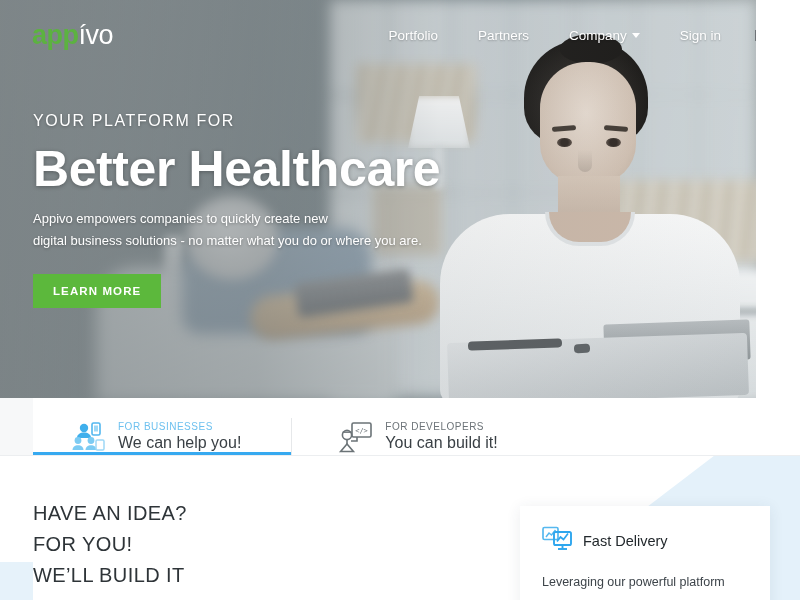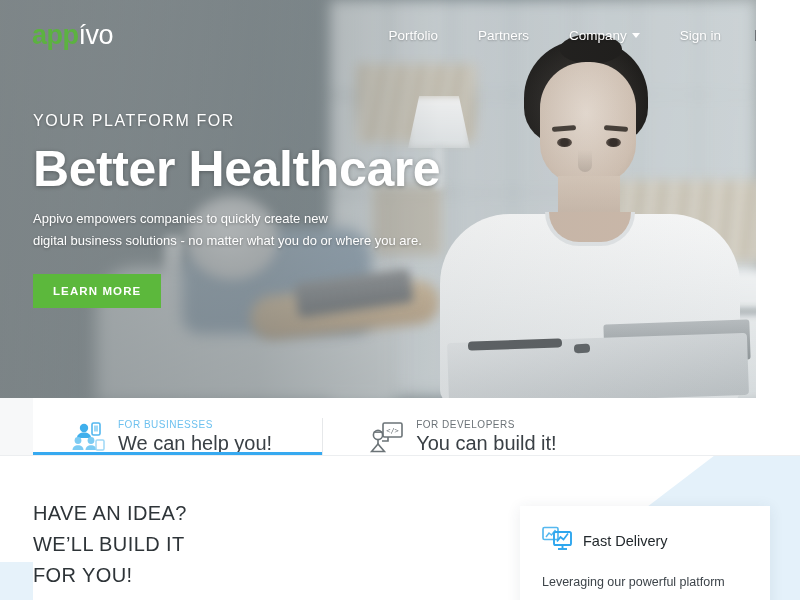--- a/index.html
+++ b/index.html
@@ -276,21 +276,21 @@
   .tab.first { padding-left:38px; padding-right:50px; }
   .tab.mid { margin-left:28px; padding-right:56px; }
   .tab.last { margin-left:24px; }
   .tab-icon { width:34px; height:32px; flex:0 0 34px; }
   .tab-txt { display:flex; flex-direction:column; gap:2px; }
   .tab-kicker {
     font-size:10px; letter-spacing:.5px; font-weight:400;
   }
   .tab-kicker.blue { color:#6ec1ef; }
   .tab-kicker.grey { color:#6c7378; }
-  .tab-title { font-size:20px; color:#3a4045; font-weight:400; }
+  .tab-title { font-size:16px; color:#3a4045; font-weight:400; }
   .strip-fill { flex:1; background:#ffffff; }
 
   
   .bottom {
     position:absolute; left:0; top:456px; width:800px; height:144px;
     background:#ffffff; overflow:hidden;
   }
   .deco-wedge {
     position:absolute; right:-10px; top:-2px;
     width:180px; height:150px;
@@ -432,22 +432,22 @@
 
   <div class="strip-fill"></div>
 </div>
 
 <div class="bottom">
   <div class="deco-wedge"></div>
   <div class="deco-block"></div>
 
   <div class="idea">
     <div>HAVE AN IDEA?</div>
+    <div>FOR YOU!</div>
     <div>WE’LL BUILD IT</div>
-    <div>FOR YOU!</div>
   </div>
 
   <div class="card">
     <div class="card-head">
       <span>
         <svg viewBox="0 0 30 26" width="30" height="26">
           <rect x="1" y="1.5" width="15" height="12" rx="1.4" fill="none" stroke="#56b8ef" stroke-width="1.7"></rect>
           <path d="M4 11 L7 7 L9.5 9 L13.5 4" fill="none" stroke="#56b8ef" stroke-width="1.5"></path>
           <rect x="12" y="6" width="17" height="13" rx="1.6" fill="none" stroke="#2ea6ee" stroke-width="1.9"></rect>
           <path d="M15 15.5 L18.5 11 L21.5 13.5 L26 7.5" fill="none" stroke="#2ea6ee" stroke-width="1.7"></path>

